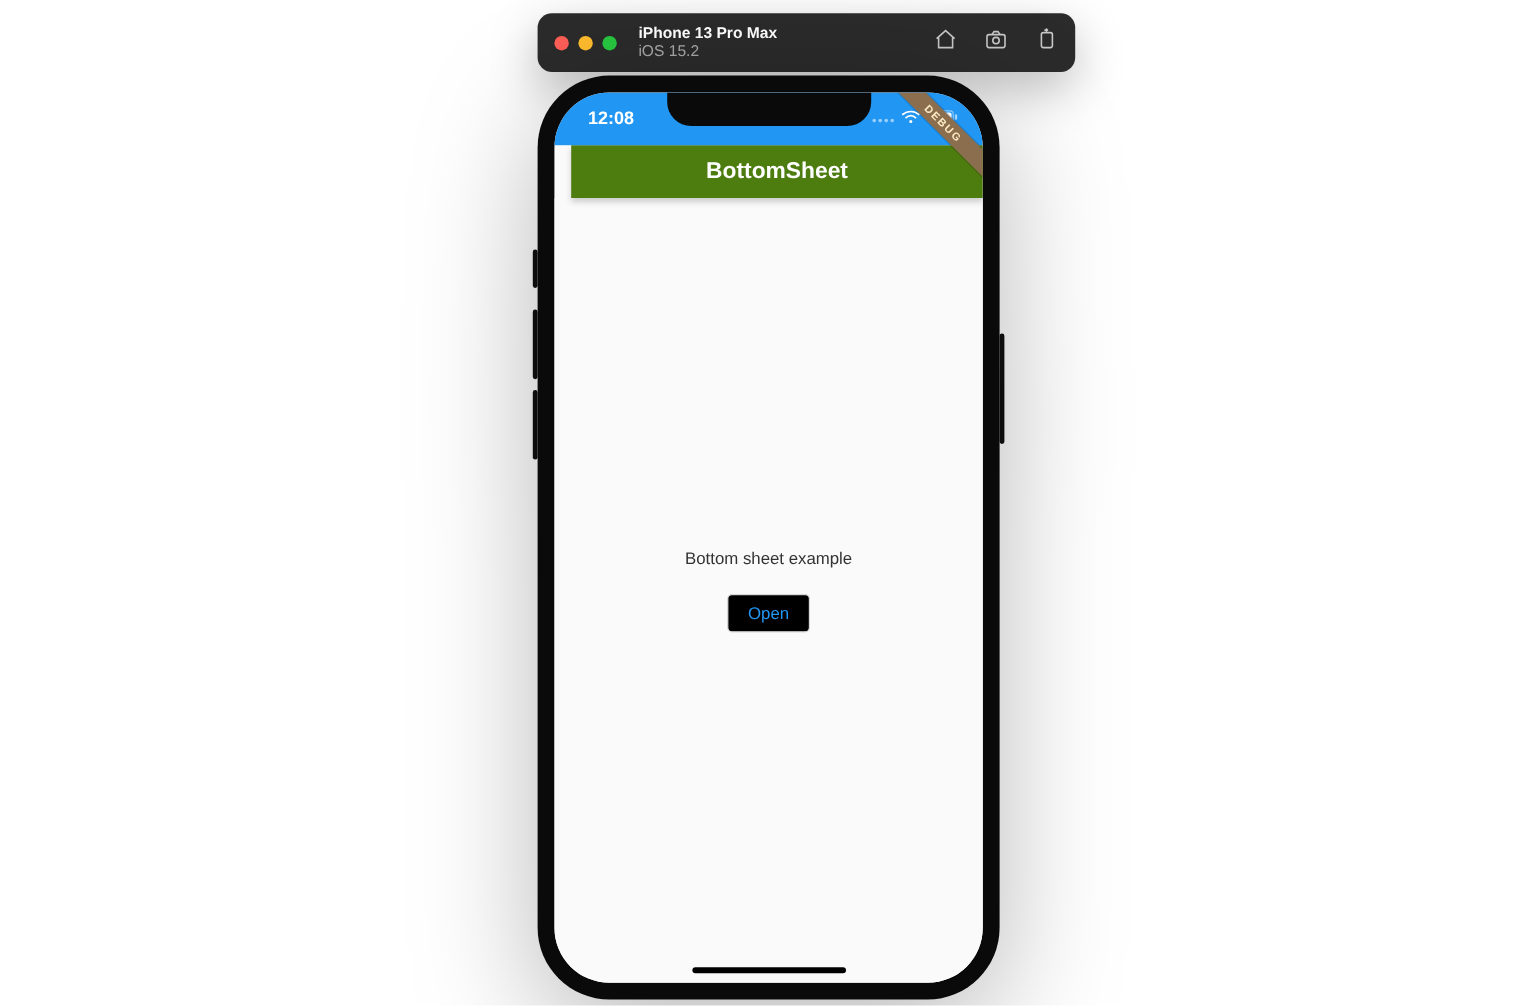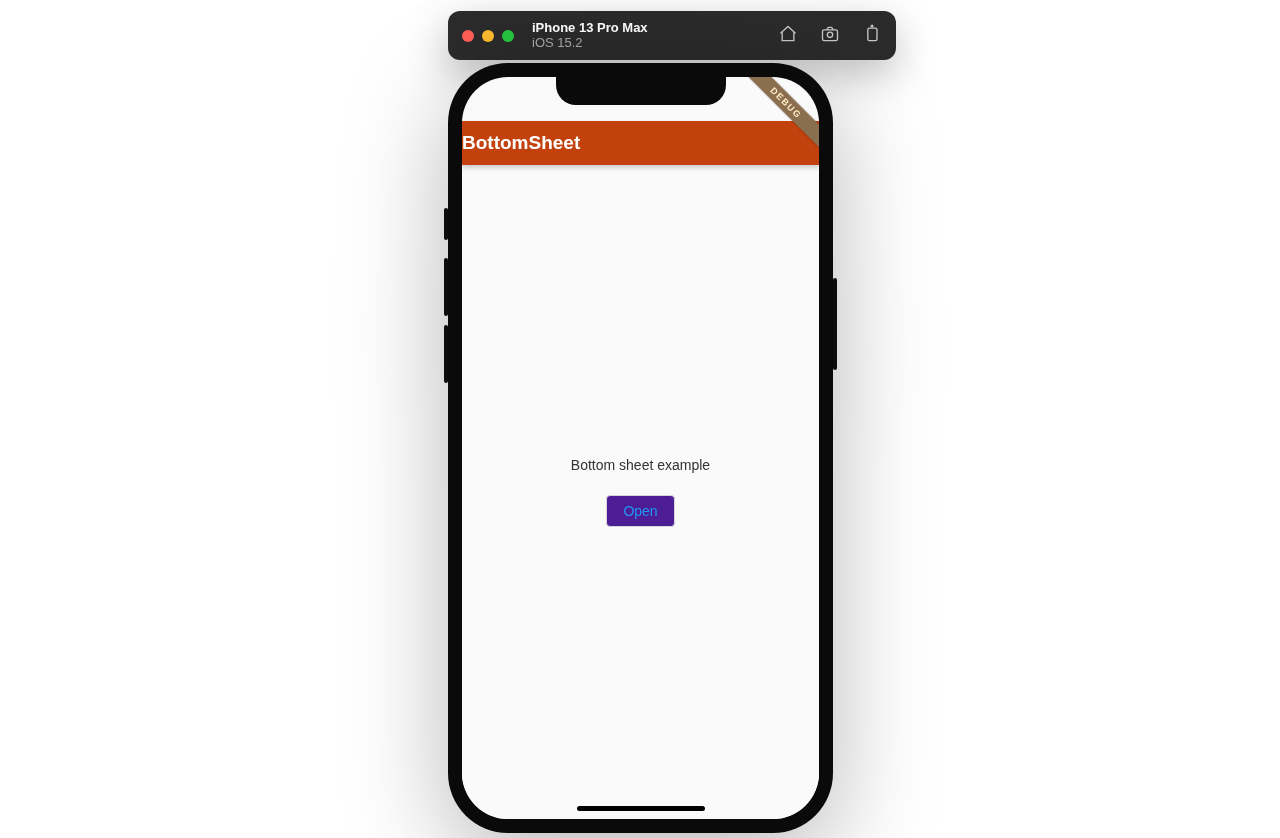--- a/index.html
+++ b/index.html
@@ -120,40 +120,40 @@
       font-weight:700;
       letter-spacing:1.5px;
       text-align:center;
       padding:3px 0;
       transform:rotate(45deg);
       box-shadow:0 0 0 1px rgba(0,0,0,.15);
     }
 
     
     .appbar {
-      position:absolute; top:44px; left:0; right:0; height:44px;
-      background:#c2410c;
-      display:flex; align-items:center; 
+      position:absolute; top:44px; left:14px; right:0; height:44px;
+      background:#4d7c0f;
+      display:flex; align-items:center; justify-content:center;
       box-shadow:0 3px 5px rgba(0,0,0,.18);
       z-index:9;
     }
     .appbar-title { color:#fff; font-size:19px; font-weight:600; }
 
     
     .app-body {
       position:absolute; top:88px; bottom:0; left:0; right:0;
       background:#fafafa;
       display:flex; flex-direction:column;
       align-items:center; justify-content:center;
       gap:22px;
     }
     .body-text { font-size:14px; color:#333; }
     .open-btn {
       border:1px solid #d7d7d7;
-      background:#4c1d95;
+      background:#000000;
       color:#2196F3;
       font-size:14px;
       padding:7px 16px;
       border-radius:4px;
       cursor:pointer;
     }
 
     
     .home-ind {
       position:absolute; bottom:8px; left:50%;
@@ -202,20 +202,45 @@
   <div class="btn-side btn-mute"></div>
   <div class="btn-side btn-vol-up"></div>
   <div class="btn-side btn-vol-dn"></div>
   <div class="btn-side btn-power"></div>
 
   <div class="device">
     <div class="screen">
 
       <div class="notch"></div>
 
+      <div class="statusbar">
+        <div class="sb-time">12:08</div>
+        <div class="sb-right">
+          <div class="cell-dots">
+            <span></span>
+              <span></span>
+              <span></span>
+              <span></span>
+          </div>
+          <div class="wifi">
+            <svg viewBox="0 0 20 14">
+                <path d="M1 4 Q10 -3 19 4" fill="none" stroke="#fff" stroke-width="1.8"></path>
+                <path d="M4.5 7.5 Q10 2.5 15.5 7.5" fill="none" stroke="#fff" stroke-width="1.8"></path>
+                <circle cx="10" cy="11" r="1.6" fill="#fff"></circle>
+              </svg>
+          </div>
+          <div class="batt">
+            <svg viewBox="0 0 28 13">
+                <rect x="1" y="1" width="22" height="11" rx="3" fill="none" stroke="#fff" stroke-width="1" opacity=".5"></rect>
+                <rect x="2.5" y="2.5" width="19" height="8" rx="1.8" fill="#fff"></rect>
+                <rect x="24.5" y="4" width="2" height="5" rx="1" fill="#fff" opacity=".6"></rect>
+              </svg>
+          </div>
+        </div>
+      </div>
 
       <div class="debug-banner">
         <div>DEBUG</div>
       </div>
 
       <div class="appbar">
         <div class="appbar-title">BottomSheet</div>
       </div>
 
       <div class="app-body">

